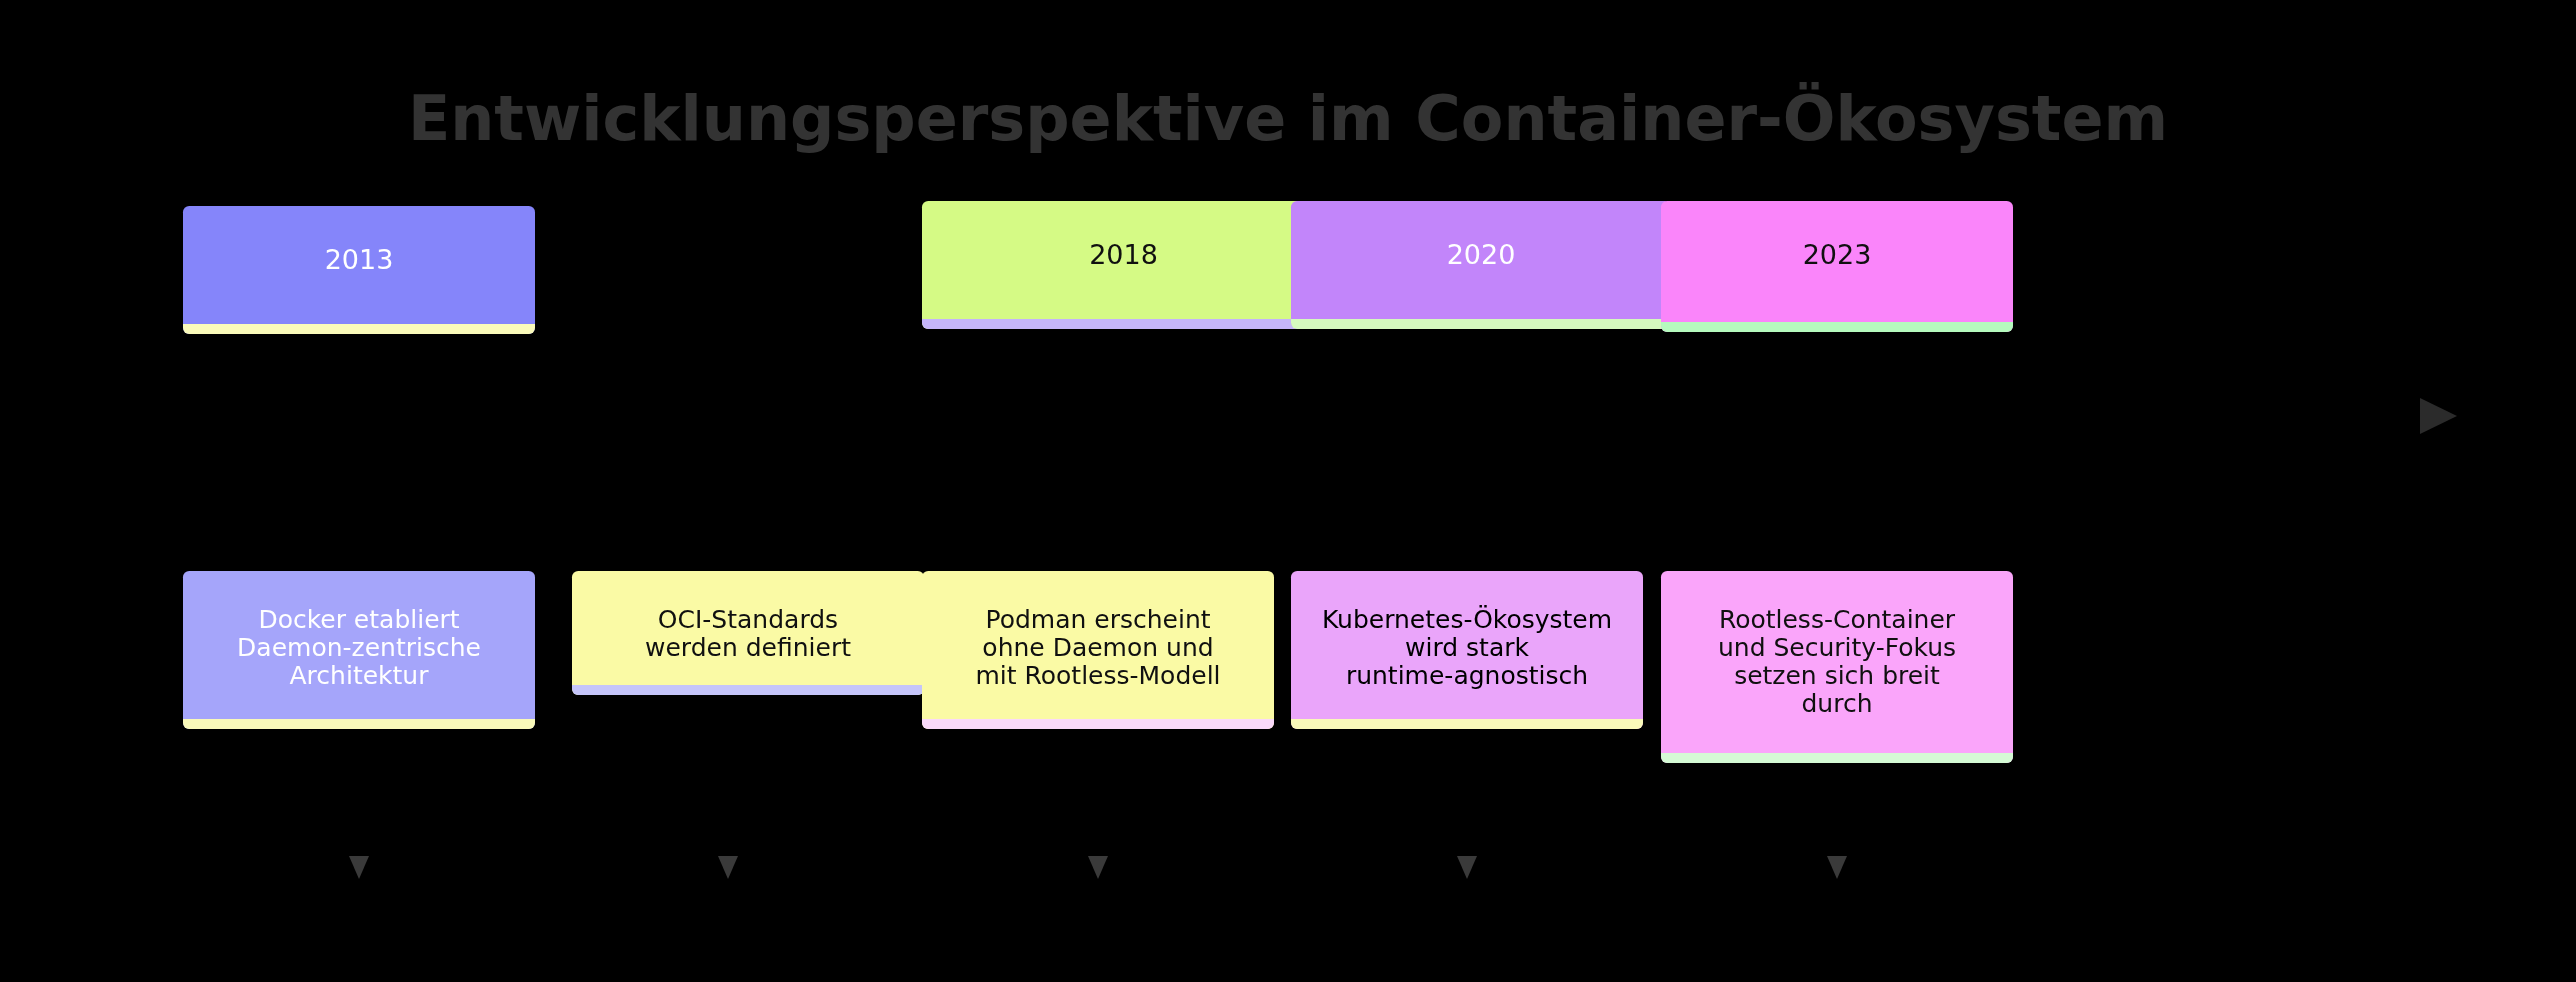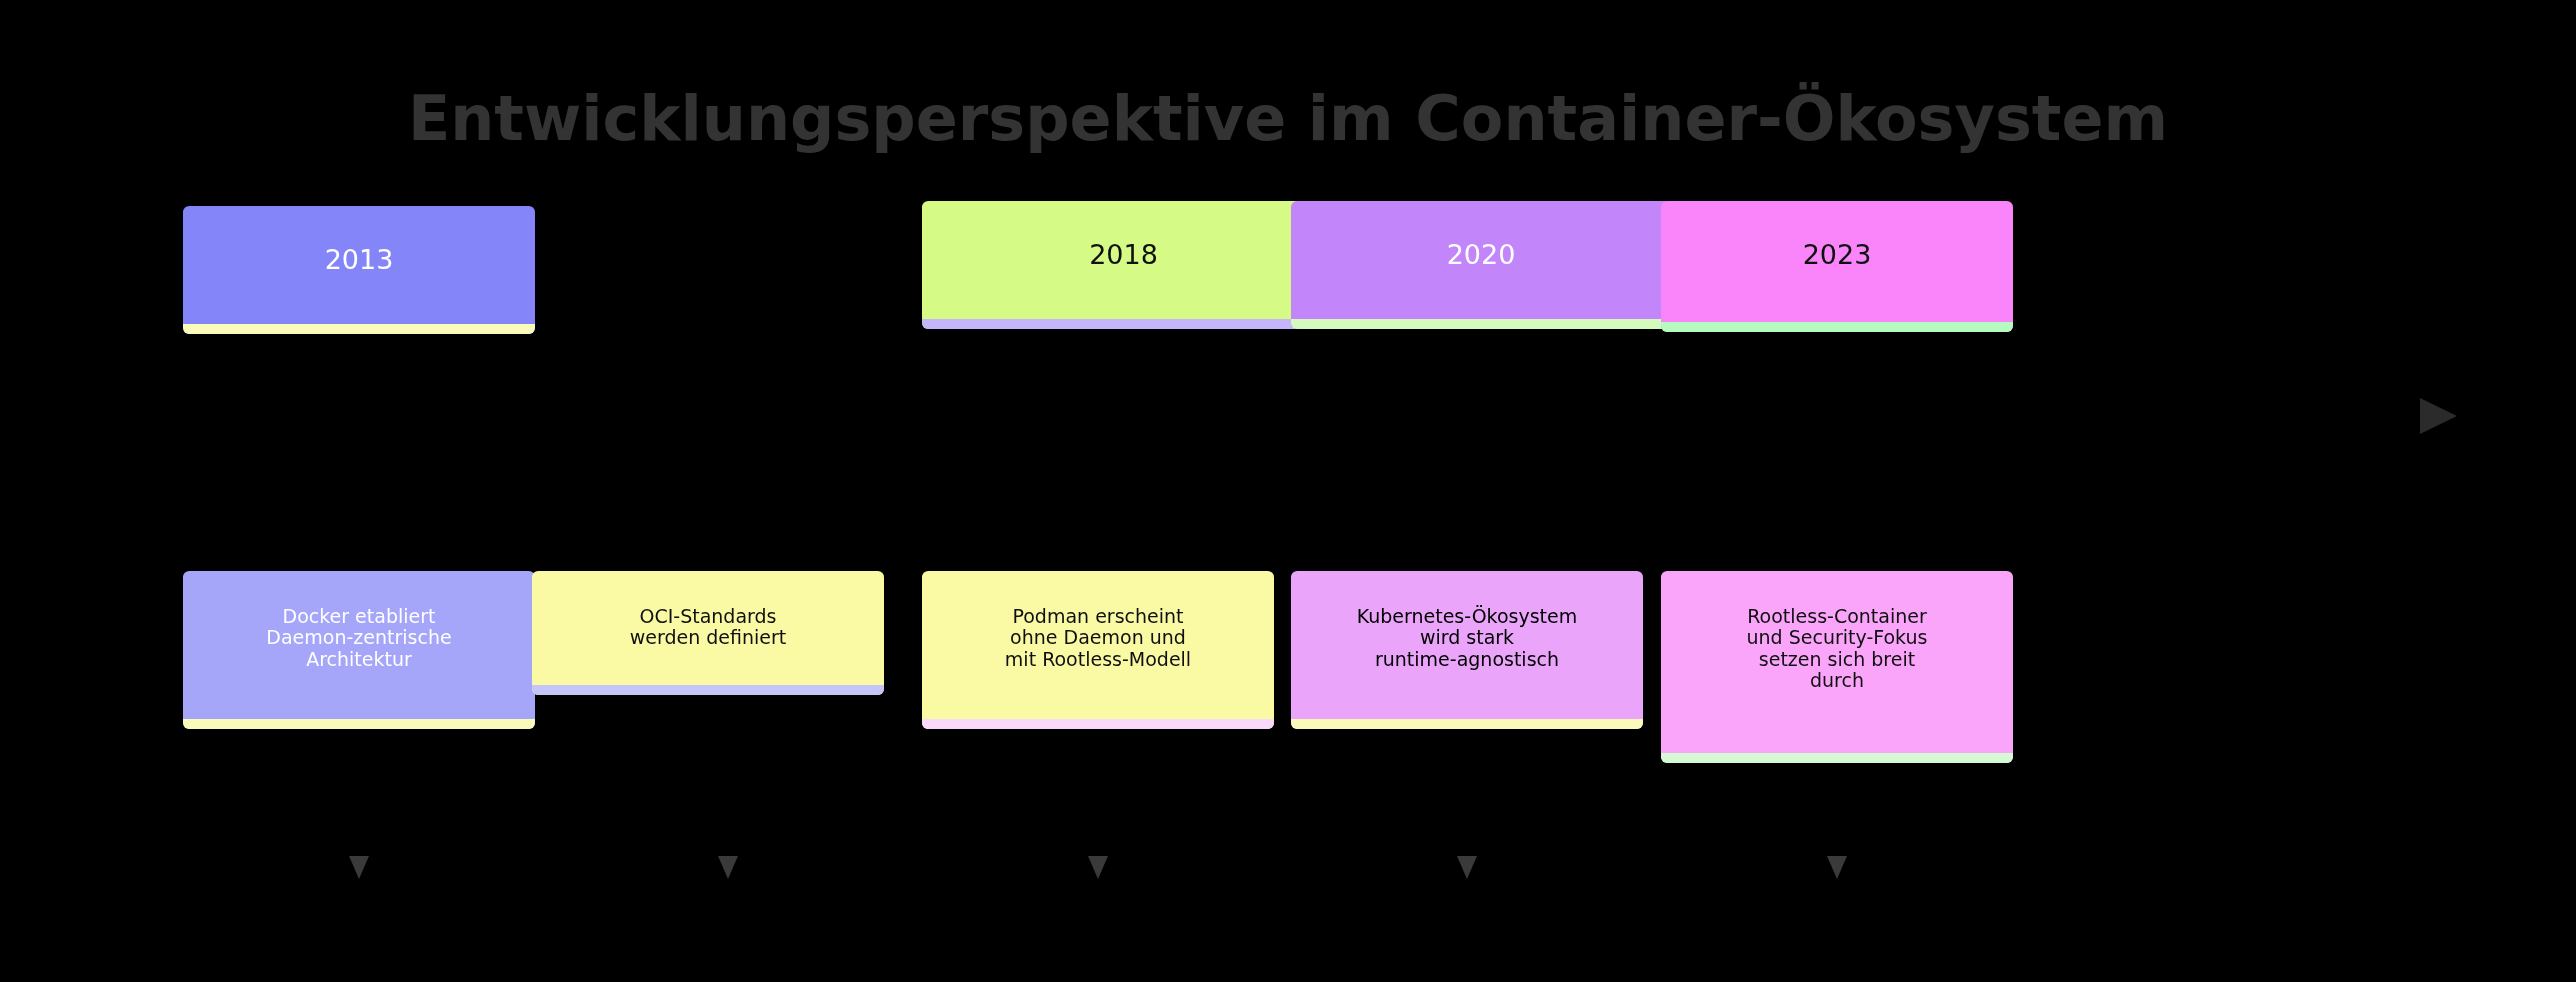--- a/index.html
+++ b/index.html
@@ -92,21 +92,21 @@
     position: absolute;
     border-radius: 6.2px;
     box-sizing: border-box;
     display: flex;
     align-items: flex-start;
     justify-content: center;
     padding: 35px 11px 0 11px;
     overflow: hidden;
   }
   .event-card .event-text {
-    font-size: 19px;
+    font-size: 25px;
     line-height: 1.12;
     text-align: center;
     white-space: pre-line;
     font-family: "DejaVu Sans", sans-serif;
   }
   .event-card .accent-strip {
     position: absolute;
     left: 0;
     bottom: 0;
     width: 100%;
@@ -154,21 +154,21 @@
     <span class="accent-strip" style="background:#b5fabe;"></span>
   </div>
 
   <div class="event-card" style="left:183px; top:571px; width:352px; height:158px; background:#a5a5fa;">
     <span class="event-text" style="color:#ffffff;">Docker etabliert
 Daemon-zentrische
 Architektur</span>
     <span class="accent-strip" style="background:#fafaba;"></span>
   </div>
 
-  <div class="event-card" style="left:532px; top:571px; width:352px; height:124px; background:#fafaa5;">
+  <div class="event-card" style="left:572px; top:571px; width:352px; height:124px; background:#fafaa5;">
     <span class="event-text" style="color:#101010;">OCI-Standards
 werden definiert</span>
     <span class="accent-strip" style="background:#c5c5fa;"></span>
   </div>
 
   <div class="event-card" style="left:922px; top:571px; width:352px; height:158px; background:#fafaa5;">
     <span class="event-text" style="color:#101010;">Podman erscheint
 ohne Daemon und
 mit Rootless-Modell</span>
     <span class="accent-strip" style="background:#fadafa;"></span>

